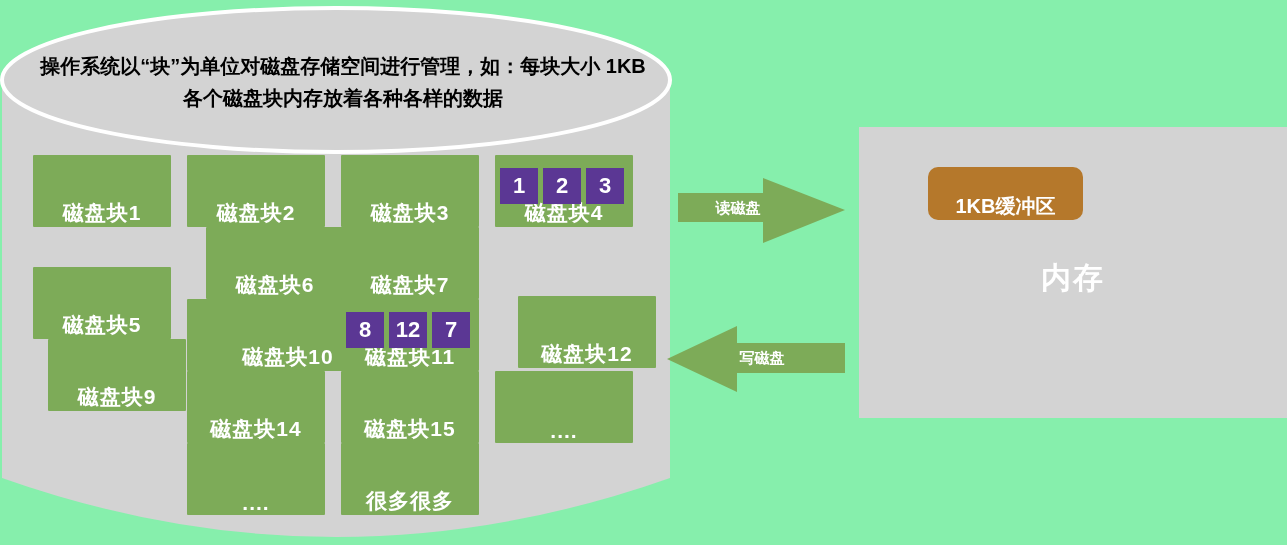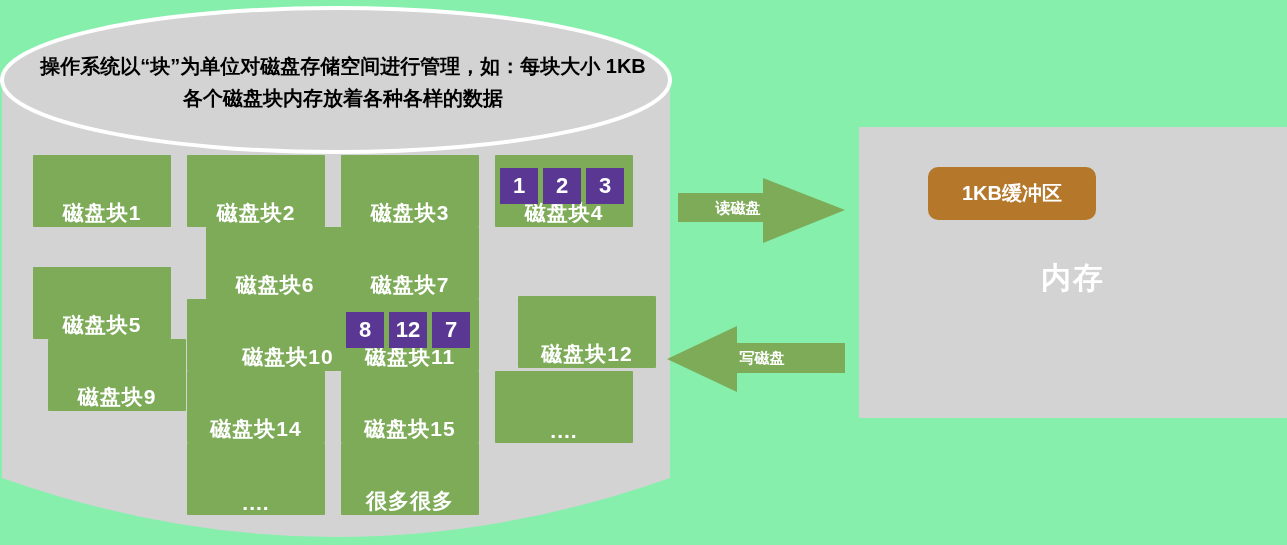--- a/index.html
+++ b/index.html
@@ -28,22 +28,22 @@
   }
   .chunk{
     position:absolute;top:13px;width:38px;height:36px;background:var(--purple);
     display:flex;align-items:center;justify-content:center;
     color:#fff;font-size:22px;font-weight:bold;letter-spacing:0;
   }
   #memory{
     position:absolute;left:859px;top:127px;width:428px;height:291px;background:var(--gray);z-index:1;
   }
   #buffer{
-    position:absolute;left:69px;top:40px;width:168px;height:53px;border-radius:10px;background:var(--orange);
-    display:flex;align-items:center;justify-content:center;color:#fff;font-size:20px;font-weight:bold;
+    position:absolute;left:69px;top:40px;width:155px;height:53px;border-radius:10px;background:var(--orange);
+    display:flex;align-items:flex-end;justify-content:center;color:#fff;font-size:20px;font-weight:bold;
   }
   #memory-title{
     position:absolute;left:0;top:131px;width:100%;text-align:center;
     color:#fff;font-size:30px;font-weight:bold;letter-spacing:2px;
   }
 </style>
 </head>
 <body>
 
 <div id="stage">

